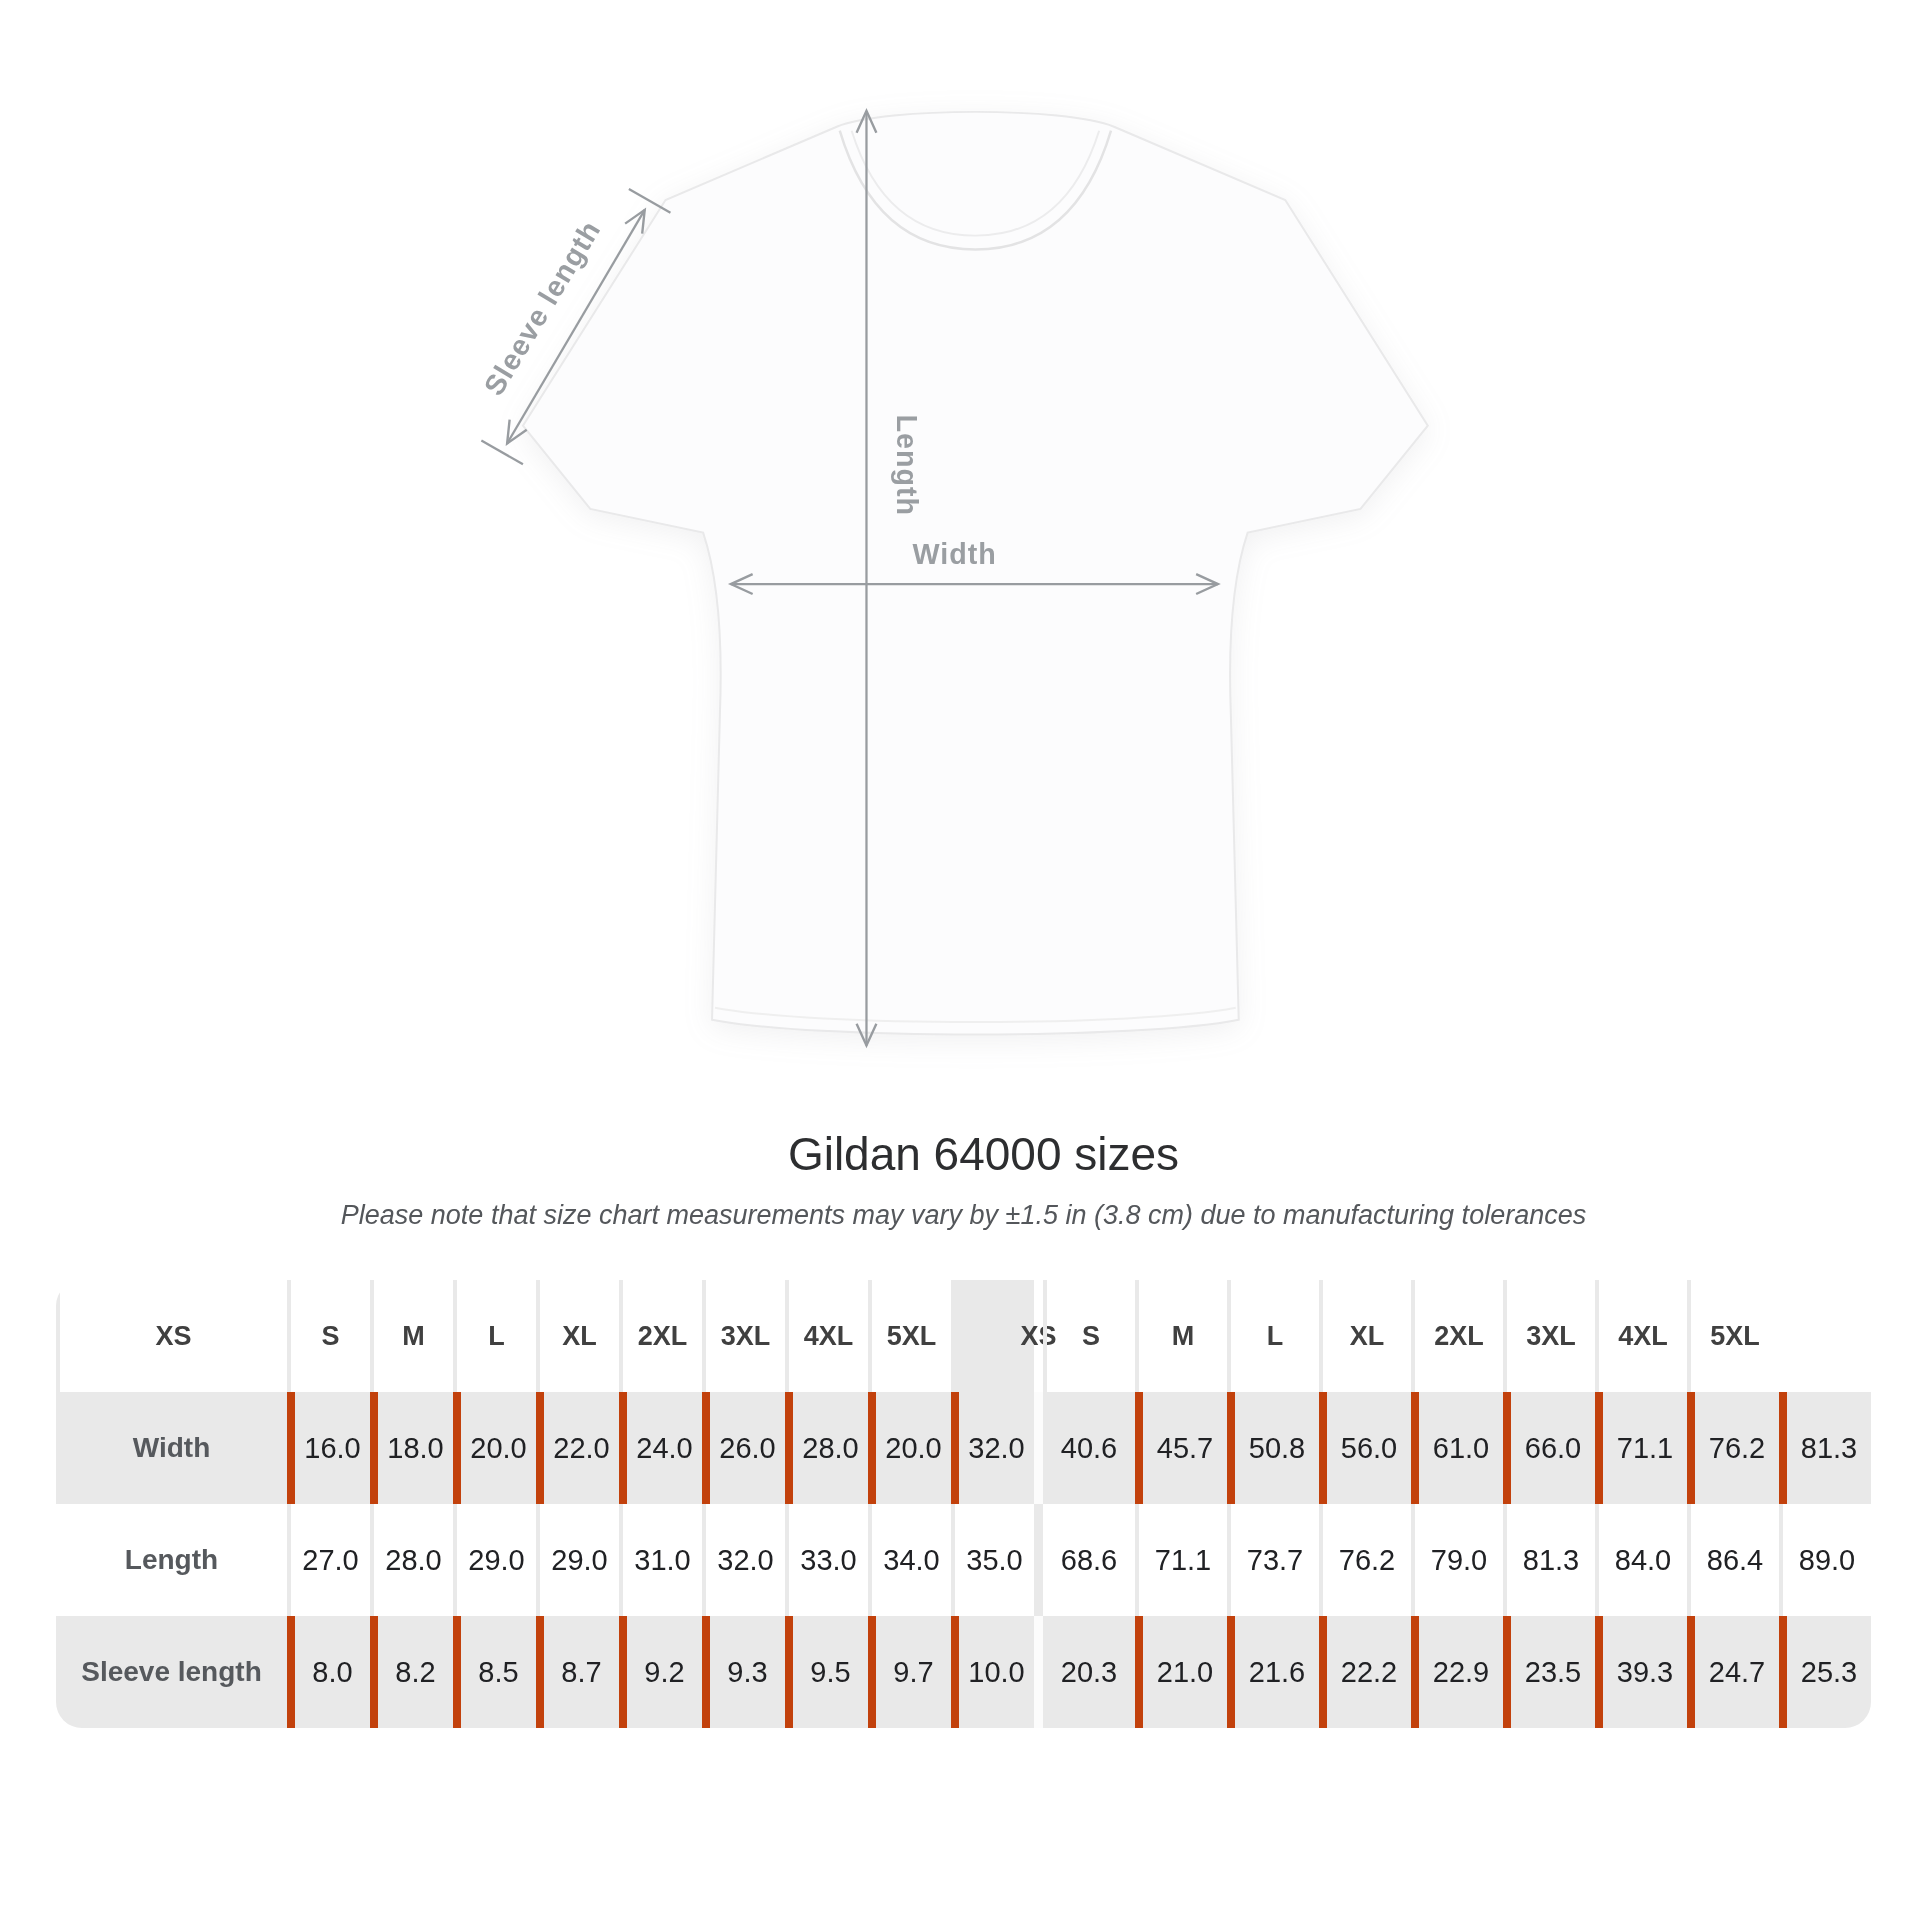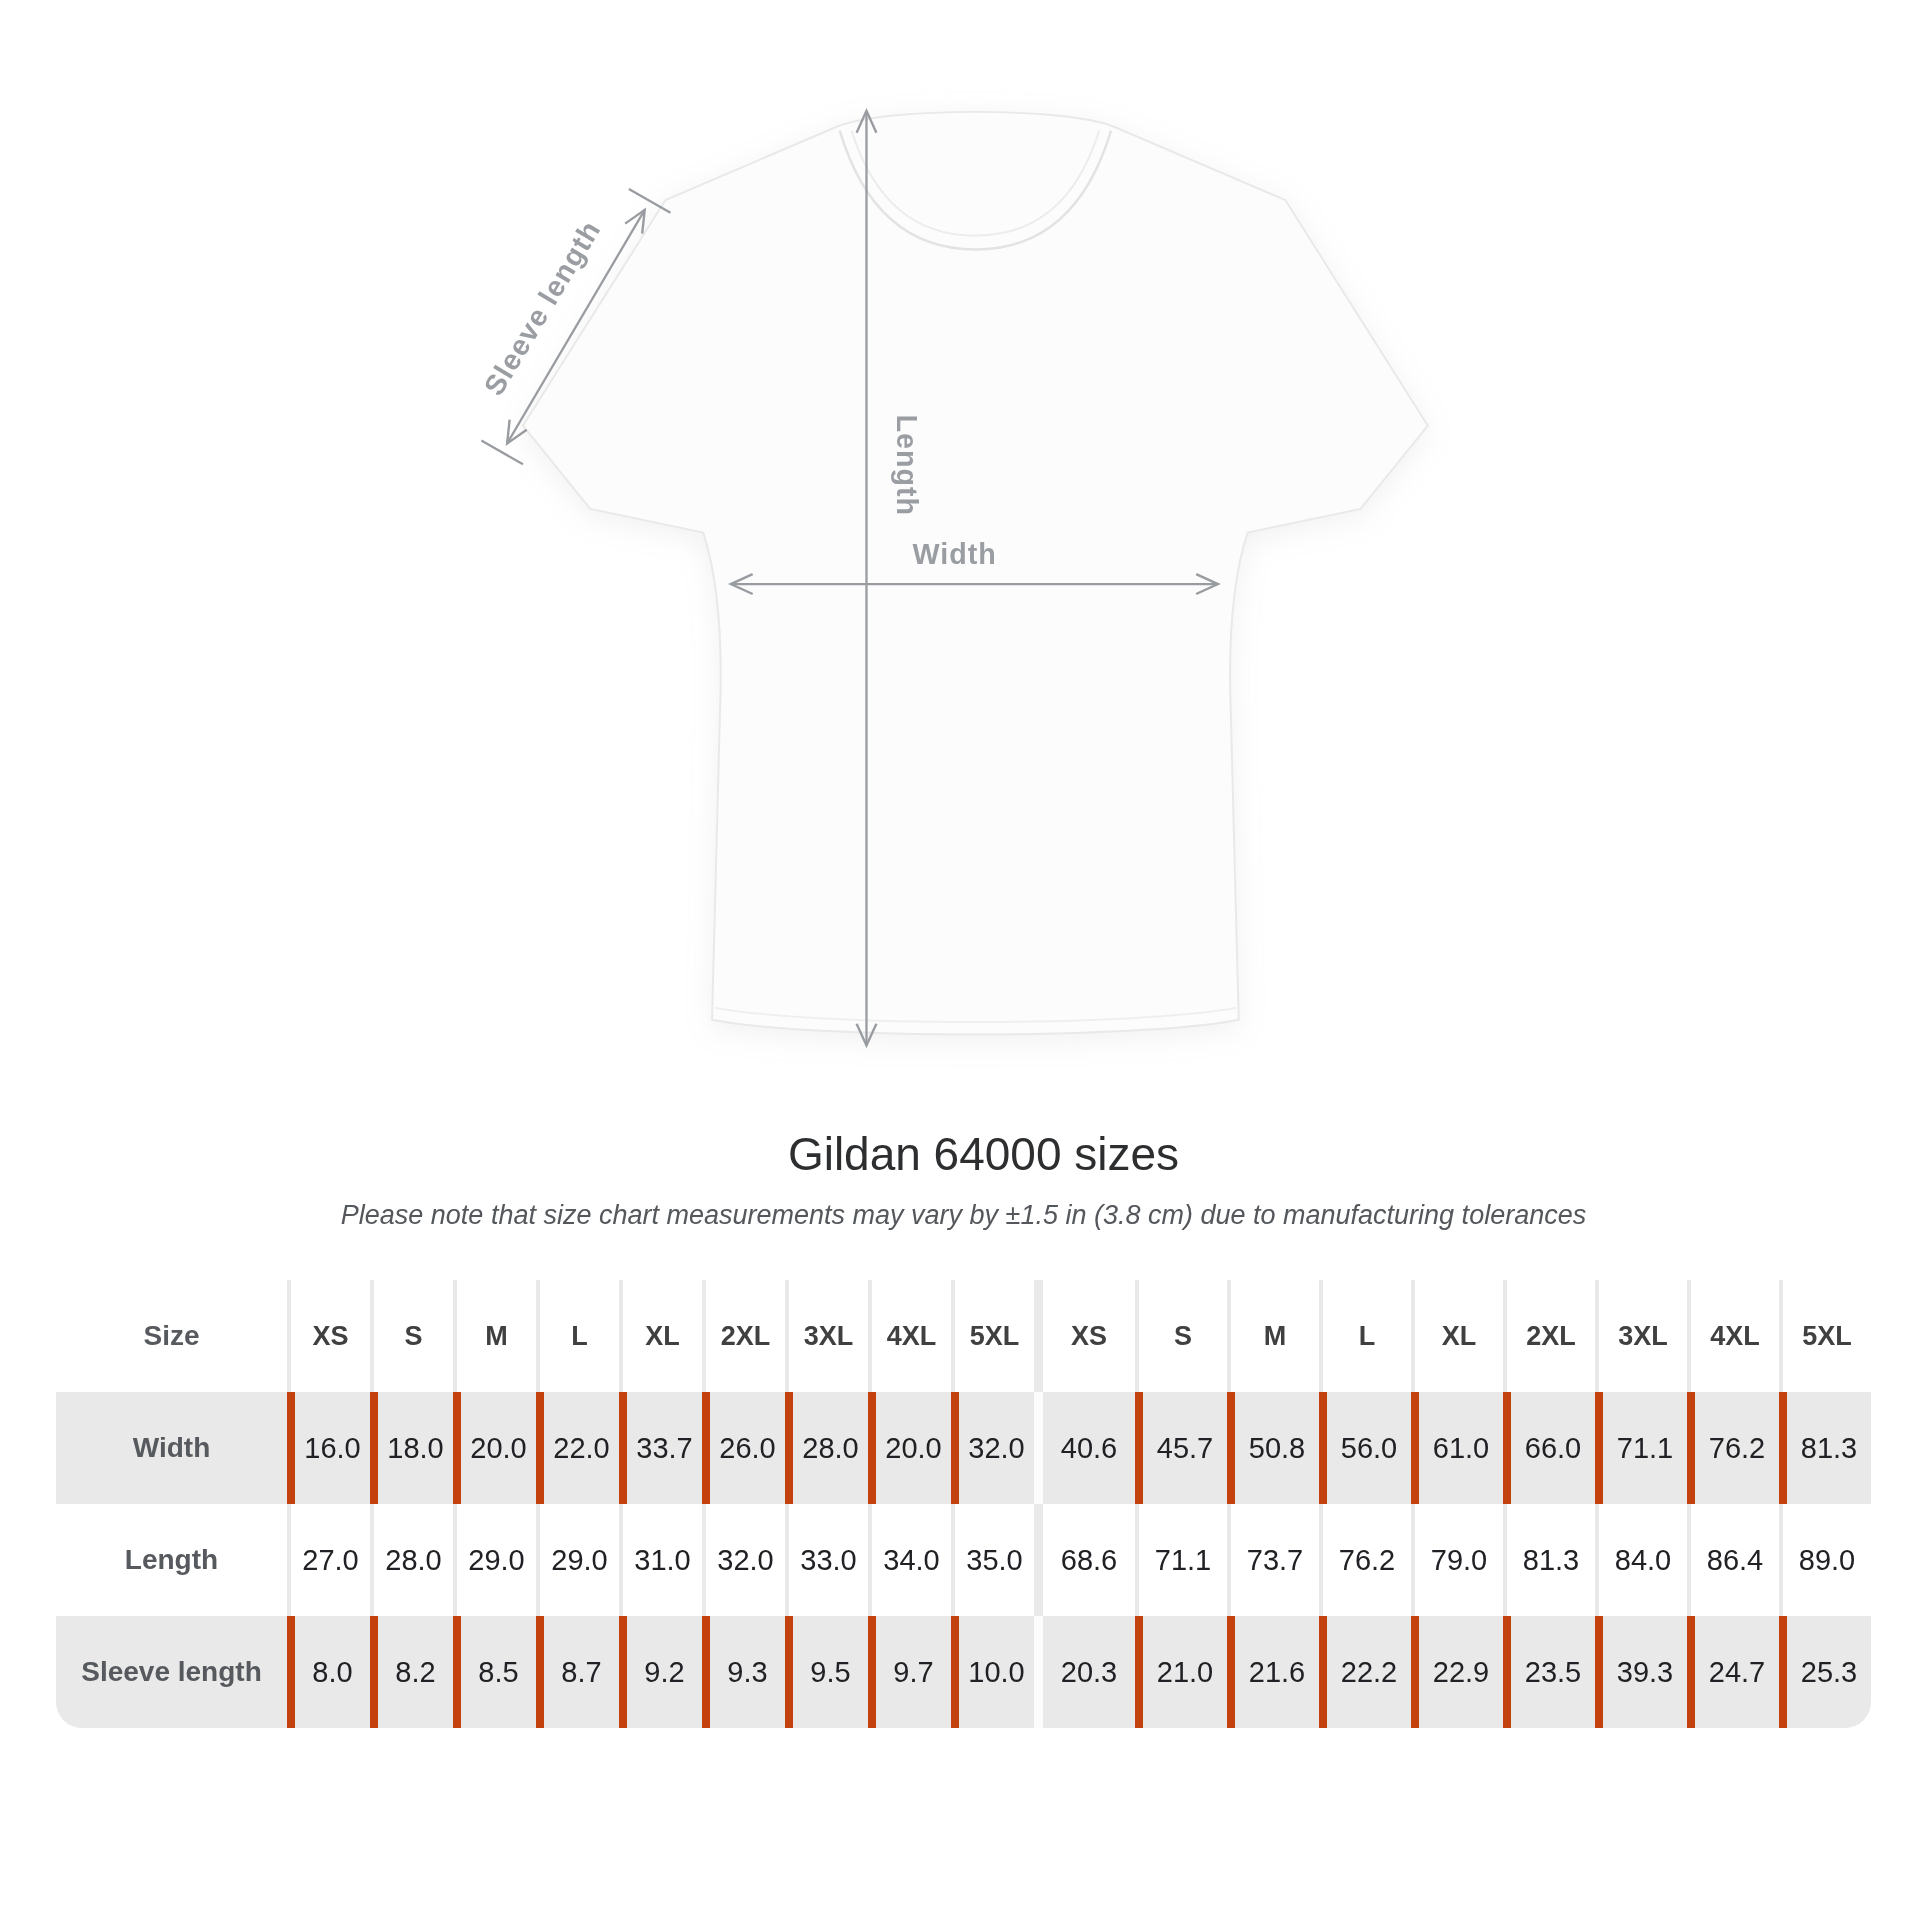--- a/index.html
+++ b/index.html
@@ -80,21 +80,20 @@
     <text class="ann-label" transform="translate(556 316) rotate(-59)" text-anchor="middle">Sleeve length</text>
   </svg>
 
   <div class="title">Gildan 64000 sizes</div>
   <div class="subtitle">Please note that size chart measurements may vary by ±1.5 in (3.8 cm) due to manufacturing tolerances</div>
 
   <div class="tbl">
 
 
     <div class="trow white">
-      <div class="c lbl">Size</div>
       <div class="c h">XS</div>
       <div class="c h">S</div>
       <div class="c h">M</div>
       <div class="c h">L</div>
       <div class="c h">XL</div>
       <div class="c h">2XL</div>
       <div class="c h">3XL</div>
       <div class="c h">4XL</div>
       <div class="c h">5XL</div>
       <div class="c gap"></div>
@@ -108,21 +107,21 @@
       <div class="c h">4XL</div>
       <div class="c h">5XL</div>
     </div>
 
     <div class="trow gray">
       <div class="c lbl">Width</div>
       <div class="c v">16.0</div>
       <div class="c v">18.0</div>
       <div class="c v">20.0</div>
       <div class="c v">22.0</div>
-      <div class="c v">33.7</div>
+      <div class="c v">24.0</div>
       <div class="c v">26.0</div>
       <div class="c v">28.0</div>
       <div class="c v">20.0</div>
       <div class="c v">32.0</div>
       <div class="c gap"></div>
       <div class="c v">40.6</div>
       <div class="c v">45.7</div>
       <div class="c v">50.8</div>
       <div class="c v">56.0</div>
       <div class="c v">61.0</div>

